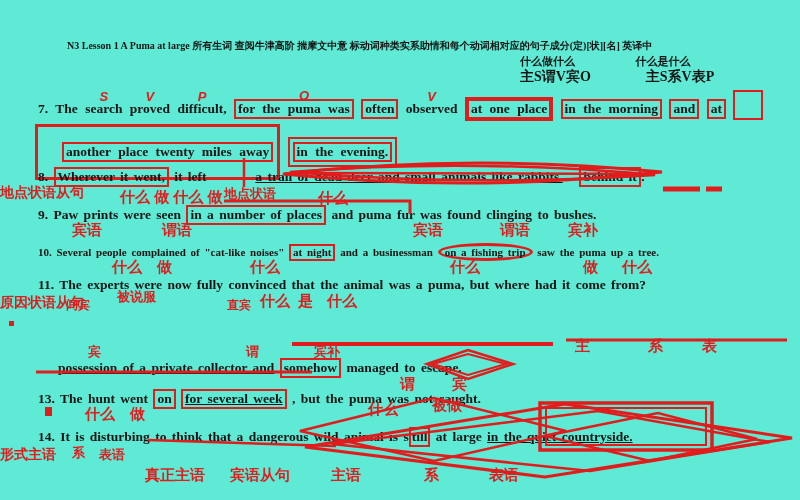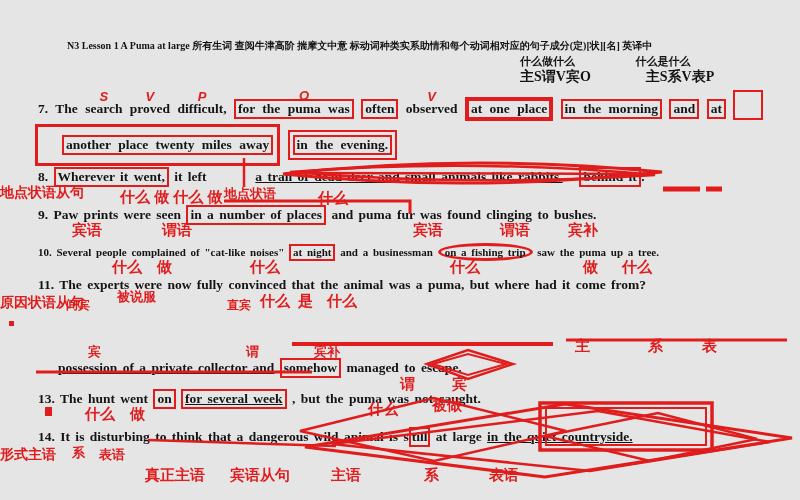--- a/index.html
+++ b/index.html
@@ -1,27 +1,27 @@
 <!DOCTYPE html>
 <html><head>
 <meta charset="utf-8">
 <style>
   :root{ --red:#e01c1c; --ink:#141414; }
   html,body{margin:0;padding:0;background:#fff;}
-  .page{position:relative;width:800px;height:500px;background:#e5e5e5;overflow:hidden;
+  .page{position:relative;width:800px;height:500px;background:#5eead4;overflow:hidden;
         font-family:"Liberation Serif",serif;color:var(--ink);}
   .row{position:absolute;white-space:nowrap;font-weight:bold;font-size:13.5px;line-height:1.25;}
   .row.hdr{font-size:10px;}
   .row.sm{font-size:11px;text-align:center;}
   .ws{word-spacing:4px;}
   .ws2{word-spacing:2px;}
   .rb{border:2px solid var(--red);padding:0 2px;display:inline-block;line-height:1.15;}
   .rb.thick{border-width:4px;}
   .rb.empty{vertical-align:middle;}
-  .obox{border:3px solid var(--red);padding:8px 4px;display:inline-block;line-height:1.15;}
+  .obox{border:3px solid var(--red);padding:15px 4px;display:inline-block;line-height:1.15;}
   .oval{border:3px solid var(--red);border-radius:50%;padding:0 4px;display:inline-block;line-height:1.1;}
   .wm{position:relative;display:inline-block;}
   .mk{position:absolute;top:-12px;left:50%;transform:translateX(-50%);
       font-family:"Liberation Sans",sans-serif;font-weight:bold;font-size:13px;color:var(--red);}
   .lbl{position:absolute;font-family:"Liberation Sans",sans-serif;font-weight:bold;
        color:var(--red);white-space:nowrap;font-size:15px;}
   .lbl.big{font-size:14px;}
   .lbl.md{font-size:13px;}
   .lbl.smr{font-size:12px;}
   .u-black{text-decoration:underline;}

